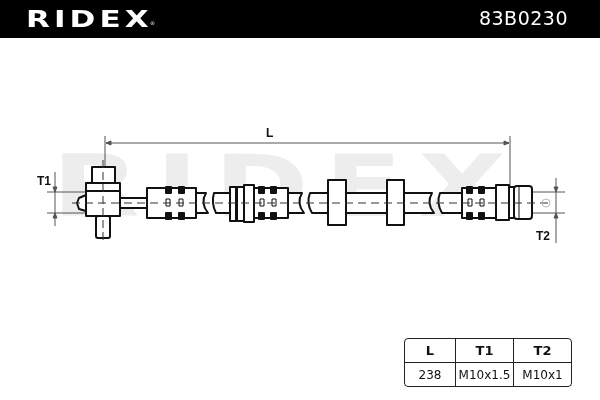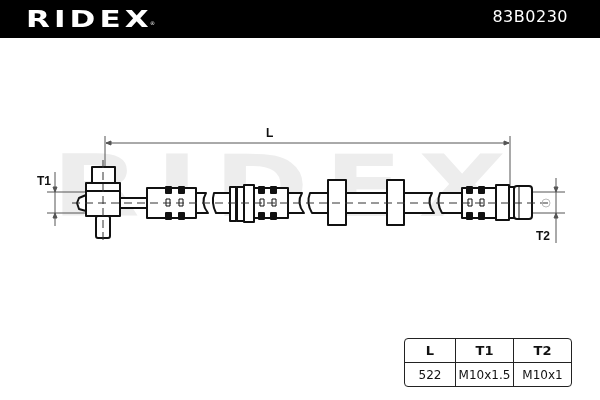--- a/index.html
+++ b/index.html
@@ -1,20 +1,20 @@
 <!DOCTYPE html>
 <html><head>
   <meta charset="utf-8">
   <style>
     html, body { margin: 0; padding: 0; }
     body { width: 600px; height: 400px; background: #ffffff; position: relative; overflow: hidden; font-family: "DejaVu Sans", sans-serif; }
     .header { position: absolute; left: 0; top: 0; width: 600px; height: 38px; background: #000000; }
     .brand { position: absolute; left: 26px; top: 6px; color: #ffffff; font-family: "DejaVu Sans", sans-serif; font-weight: bold; font-size: 23px; letter-spacing: 3px; transform: scaleX(1.35); transform-origin: left center; }
     .brand-reg { position: absolute; left: 150px; top: 20px; color: #ffffff; font-size: 5px; }
-    .partno { position: absolute; right: 32px; top: 7px; color: #ffffff; font-family: "DejaVu Sans", sans-serif; font-size: 16px; letter-spacing: 0.5px; }
+    .partno { position: absolute; right: 32px; top: 7px; color: #ffffff; font-family: "DejaVu Sans", sans-serif; font-size: 19px; letter-spacing: 0.5px; }
     .drawing { position: absolute; left: 0; top: 38px; }
     .spec-table { position: absolute; left: 404px; top: 338px; border-collapse: separate; border-spacing: 0; border: 1px solid #222; border-radius: 4px; font-family: "DejaVu Sans", sans-serif; font-size: 12px; color: #111; }
     .spec-table th, .spec-table td { width: 57px; height: 23px; text-align: center; padding: 0; }
     .spec-table th { font-weight: bold; font-size: 13px; border-bottom: 1px solid #222; }
     .spec-table th + th, .spec-table td + td { border-left: 1px solid #222; }
     .spec-table th:first-child, .spec-table td:first-child { width: 50px; }
   </style>
 </head>
 <body>
 
@@ -126,18 +126,18 @@
 <table class="spec-table">
   <thead>
     <tr>
       <th>L</th>
       <th>T1</th>
       <th>T2</th>
     </tr>
   </thead>
   <tbody>
     <tr>
-      <td>522</td>
+      <td>238</td>
       <td>M10x1.5</td>
       <td>M10x1</td>
     </tr>
   </tbody>
 </table>
 
 </body></html>

